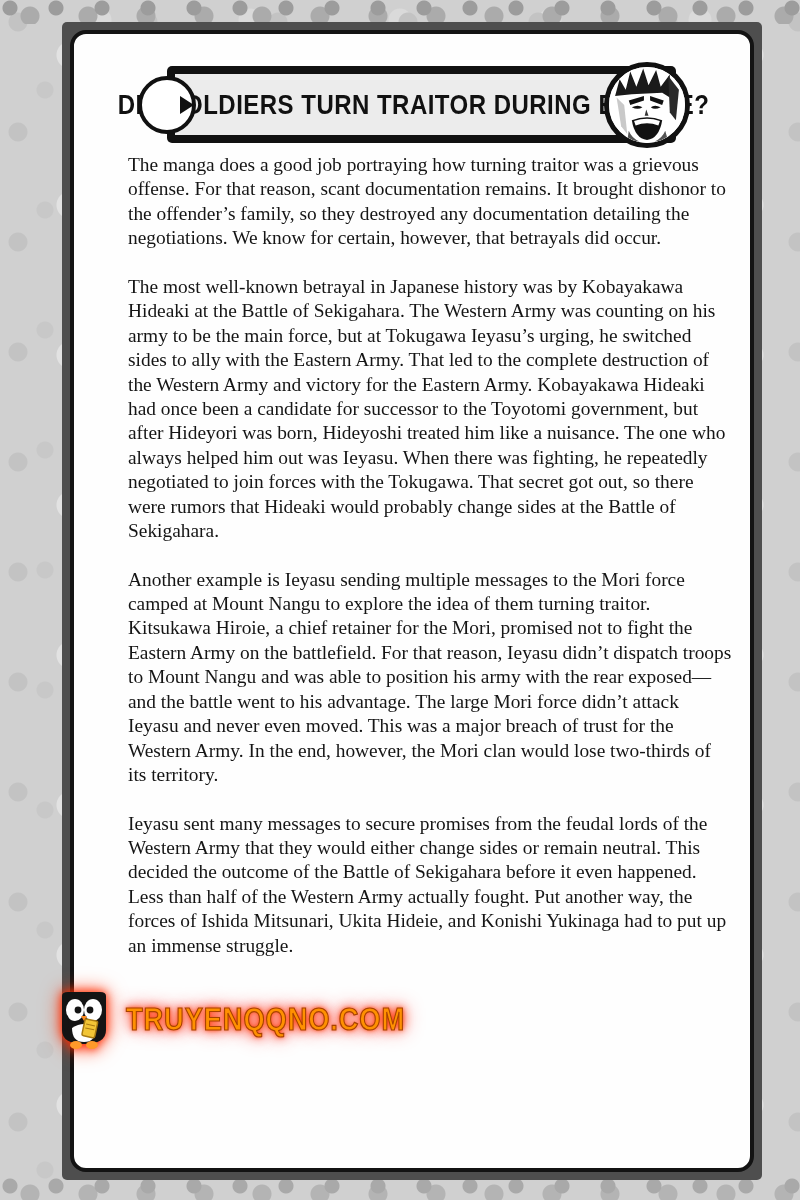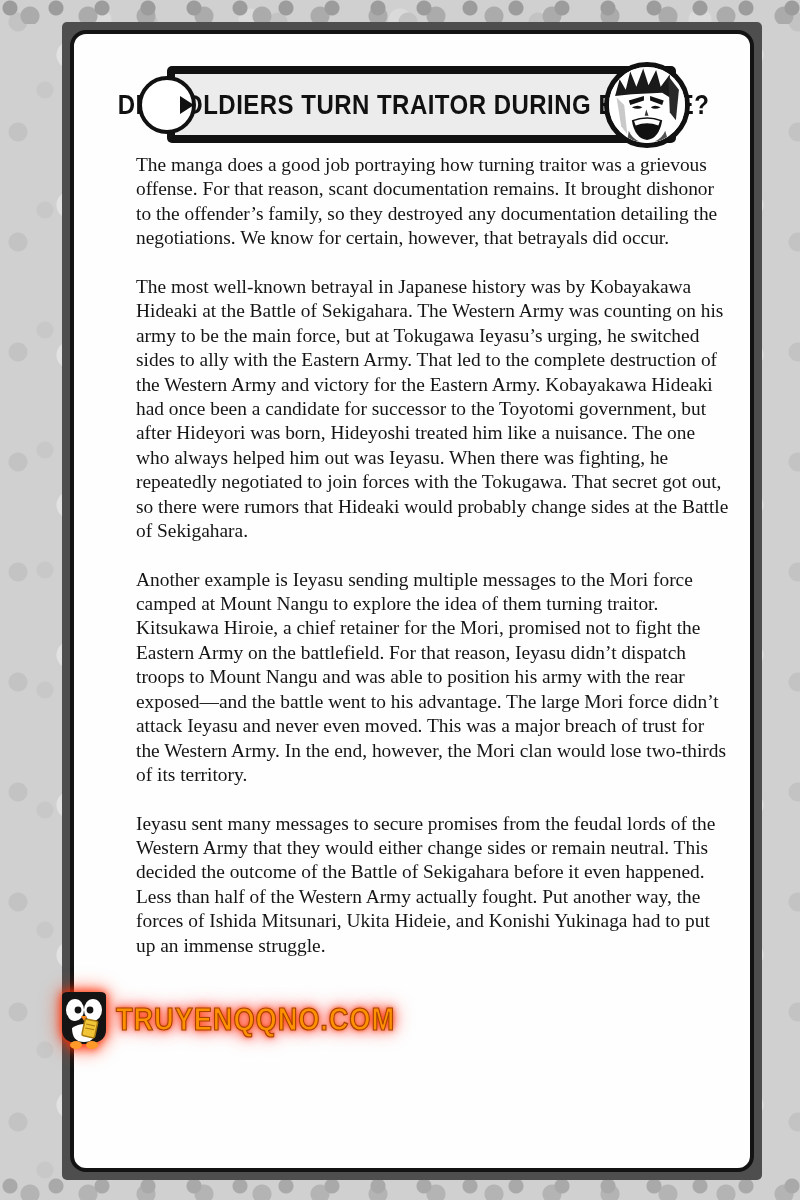--- a/index.html
+++ b/index.html
@@ -77,26 +77,26 @@
     width:76px;height:76px;border-radius:50%;
     background:#fff;border:5px solid #111;overflow:hidden;
   }
   .banner-portrait svg{display:block;width:100%;height:100%;}
 
   
   .article{
     position:absolute;left:50px;top:119px;width:608px;
     color:#151515;font-size:19.4px;line-height:1.26;
   }
-  .article p{margin:0 0 24px 12px;}
+  .article p{margin:0 0 24px 4px;}
 
   
   .watermark{
     position:absolute;left:52px;top:990px;
-    display:flex;align-items:center;
+    display:flex;align-items:center;gap:10px;
   }
   .wm-icon{
     width:64px;height:60px;
     filter:drop-shadow(0 0 5px #ff2d00) drop-shadow(0 0 9px rgba(255,45,0,.75));
   }
   .wm-text{
     font-family:"Liberation Sans",sans-serif;
     font-weight:900;font-size:31px;letter-spacing:1px;
     color:#ff9100;
     -webkit-text-stroke:1.2px #a84300;

